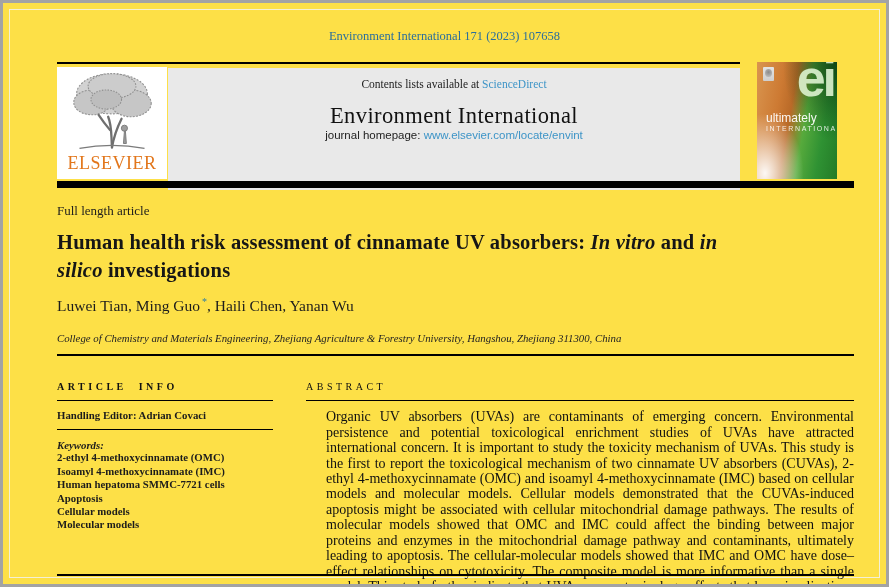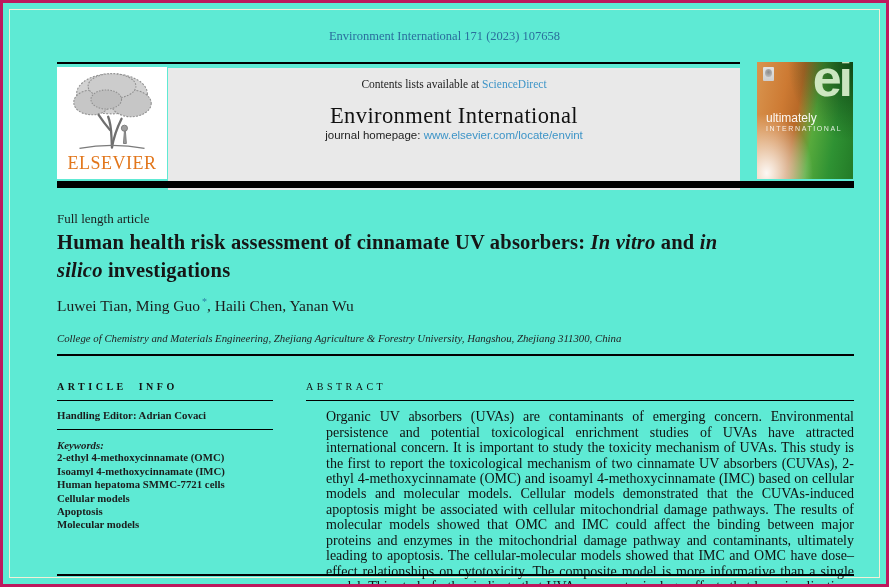--- a/index.html
+++ b/index.html
@@ -2,22 +2,22 @@
 <html><head>
 <meta charset="utf-8">
 <style>
   * { margin:0; padding:0; box-sizing:border-box; }
   html,body { background:#ffffff; }
   body { font-family:"Liberation Serif", serif; color:#1c1c1c; }
 
   .page {
     position:relative;
     width:889px; height:587px;
-    background:#5eead4;
-    border:3px solid #be185d;
+    background:#fde047;
+    border:3px solid #a3a3a3;
     overflow:hidden;
   }
   .inner-frame {
     position:absolute; left:6px; top:6px; right:6px; bottom:6px;
     border:1px solid #f3efd6;
     pointer-events:none;
   }
 
   
   .journal-ref {
@@ -40,21 +40,21 @@
     background:#e9e9e9; text-align:center;
   }
   .contents-line { margin-top:10px; font-size:11.5px; color:#1c1c1c; }
   .link { color:#3d94c7; text-decoration:none; cursor:pointer; }
   .journal-name { margin-top:13px; font-size:22.5px; letter-spacing:0.4px; color:#111; }
   .homepage-line { margin-top:0; font-family:"Liberation Sans", sans-serif; font-size:11.5px; color:#222; }
   .divider-bar { position:absolute; left:54px; top:178px; width:797px; height:7px; background:#000; }
 
   
   .cover {
-    position:absolute; left:754px; top:59px; width:96px; height:117px;
+    position:absolute; left:754px; top:59px; width:80px; height:117px;
     background:
       radial-gradient(ellipse at 10% 95%, rgba(255,255,255,0.95) 0%, rgba(255,255,255,0) 38%),
       radial-gradient(ellipse at 100% 0%, rgba(8,52,14,0.8) 0%, rgba(8,52,14,0) 48%),
       linear-gradient(100deg, #d9954f 0%, #cd7a33 28%, #b96a28 42%, #57aa3c 58%, #2f9233 78%, #237b27 100%);
     overflow:hidden;
     padding-left:20px;
   }
   .cover-monogram {
     position:absolute; top:-14px; right:3px;
     font-family:"Liberation Sans", sans-serif;
@@ -76,21 +76,21 @@
     background:linear-gradient(#e3e3e3,#cfcfcf);
     border-radius:1px;
   }
   .cover-mini-logo::after{
     content:""; position:absolute; left:2px; top:2px; width:7px; height:8px;
     background:radial-gradient(circle at 50% 40%, #8a8a8a 0%, #b5b5b5 70%);
     border-radius:50%;
   }
 
   
-  .type-label { position:absolute; left:54px; top:208px; font-size:13px; }
+  .type-label { position:absolute; left:54px; top:200px; font-size:13px; }
   .article-title {
     position:absolute; left:54px; top:226px; width:700px;
     font-size:20.5px; line-height:27.5px; letter-spacing:0.2px; color:#161616;
   }
   .authors { position:absolute; left:54px; top:293px; font-size:15.5px; }
   .corr-mark { color:#2a7ca5; font-size:10px; vertical-align:super; margin-left:2px; cursor:pointer; }
   .affiliation { position:absolute; left:54px; top:329px; font-size:10.8px; font-style:italic; color:#222; }
 
   .rule-full { position:absolute; left:54px; width:797px; height:2px; background:#000; }
   .rule-bottom { position:absolute; left:54px; width:797px; height:1.5px; background:#000; }
@@ -173,22 +173,22 @@
 
   <div class="info-col">
     <div class="col-heading">ARTICLE INFO</div>
     <div class="col-rule"></div>
     <div class="editor-line">Handling Editor: Adrian Covaci</div>
     <div class="col-rule"></div>
     <div class="keywords-label">Keywords:</div>
     <div class="keyword-item">2-ethyl 4-methoxycinnamate (OMC)</div>
     <div class="keyword-item">Isoamyl 4-methoxycinnamate (IMC)</div>
     <div class="keyword-item">Human hepatoma SMMC-7721 cells</div>
+    <div class="keyword-item">Apoptosis</div>
     <div class="keyword-item">Cellular models</div>
-    <div class="keyword-item">Apoptosis</div>
     <div class="keyword-item">Molecular models</div>
   </div>
 
   <div class="abstract-col">
     <div class="col-heading">ABSTRACT</div>
     <div class="col-rule"></div>
     <div class="abstract-text">Organic UV absorbers (UVAs) are contaminants of emerging concern. Environmental persistence and potential toxicological enrichment studies of UVAs have attracted international concern. It is important to study the toxicity mechanism of UVAs. This study is the first to report the toxicological mechanism of two cinnamate UV absorbers (CUVAs), 2-ethyl 4-methoxycinnamate (OMC) and isoamyl 4-methoxycinnamate (IMC) based on cellular models and molecular models. Cellular models demonstrated that the CUVAs-induced apoptosis might be associated with cellular mitochondrial damage pathways. The results of molecular models showed that OMC and IMC could affect the binding between major proteins and enzymes in the mitochondrial damage pathway and contaminants, ultimately leading to apoptosis. The cellular-molecular models showed that IMC and OMC have dose–effect relationships on cytotoxicity. The composite model is more informative than a single model. This study further indicate that UVAs causes toxicology effects that have implications for the environment and human health.</div>
   </div>
 
   <div class="rule-bottom" style="top:571px;"></div>

